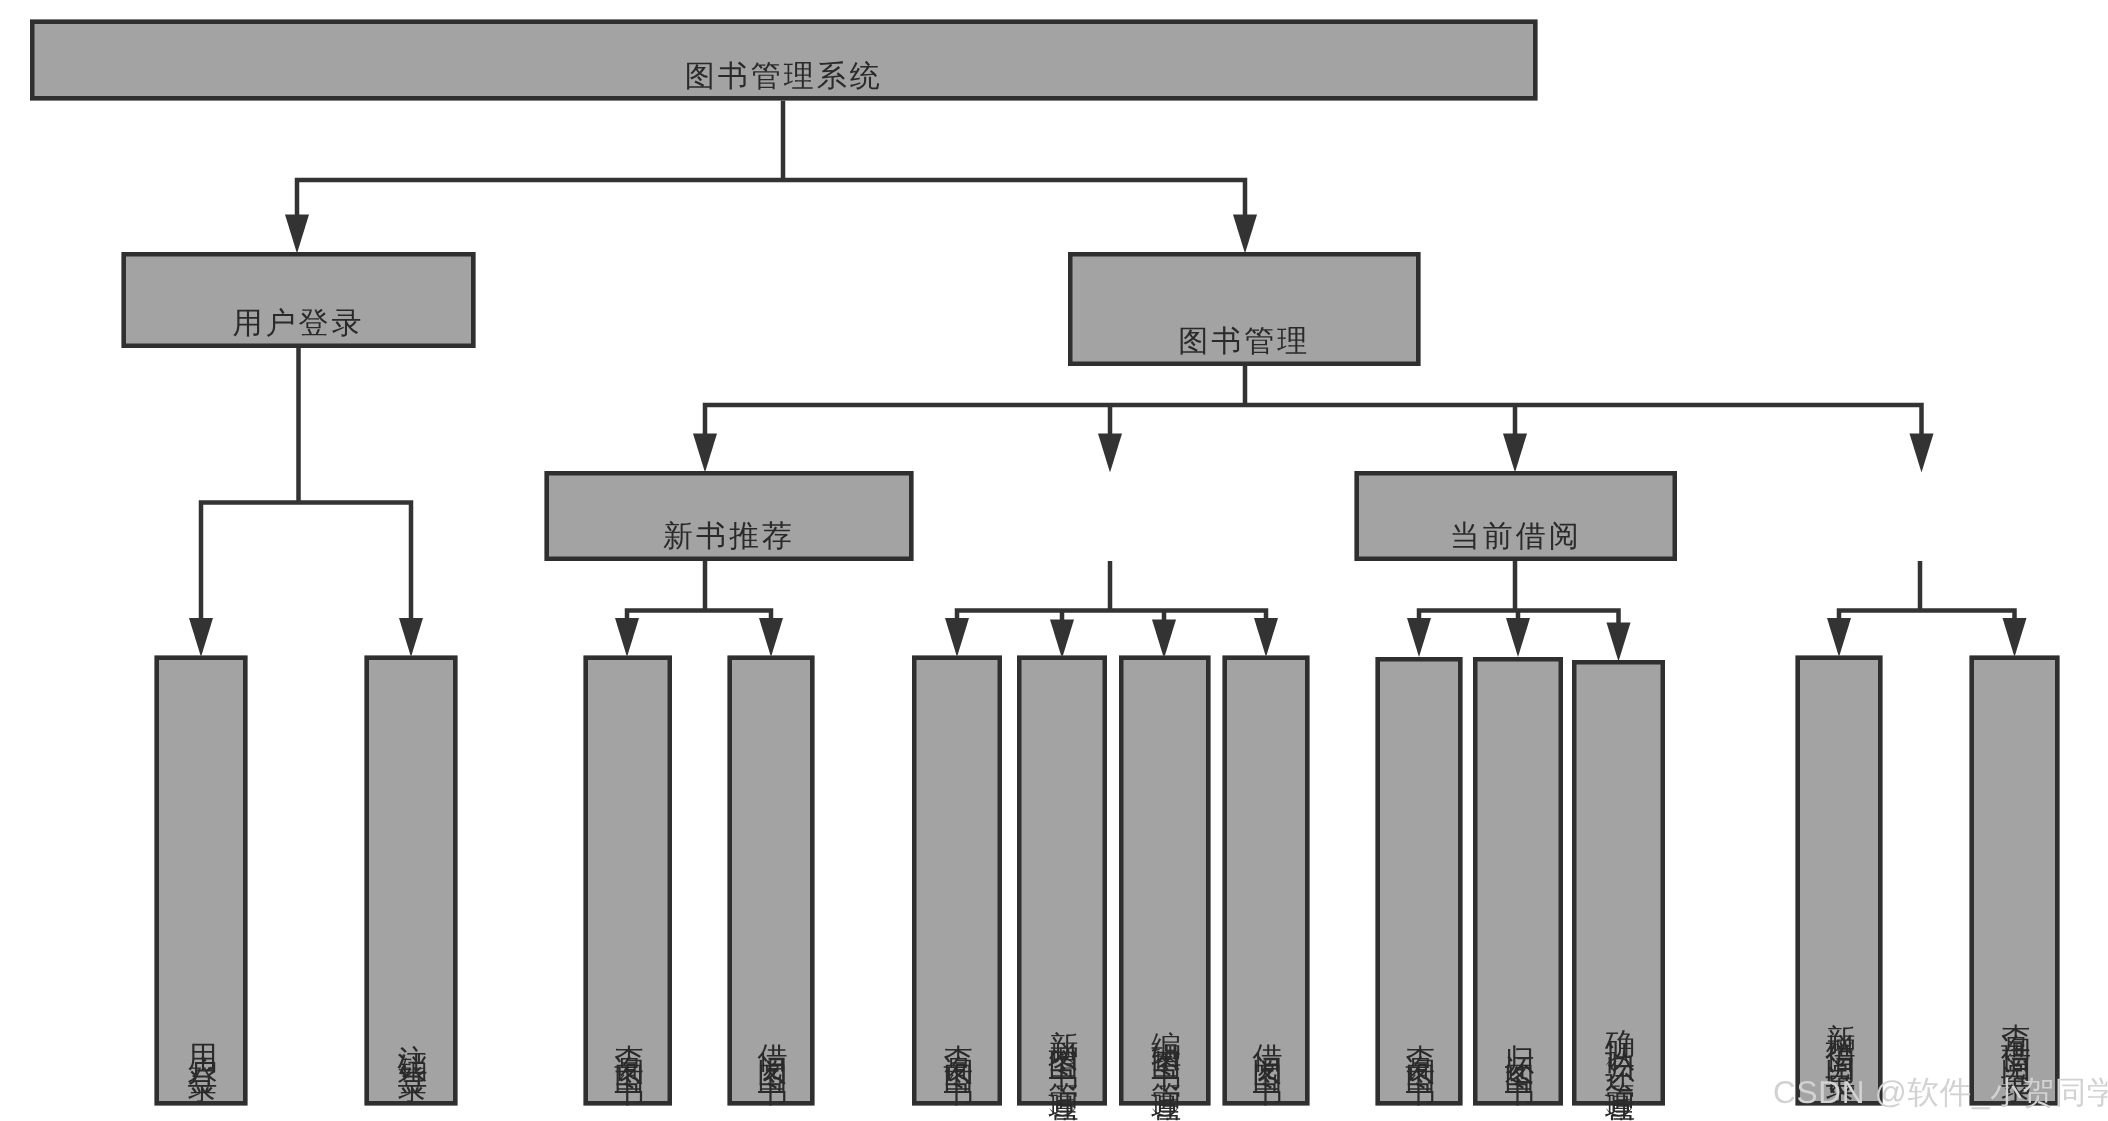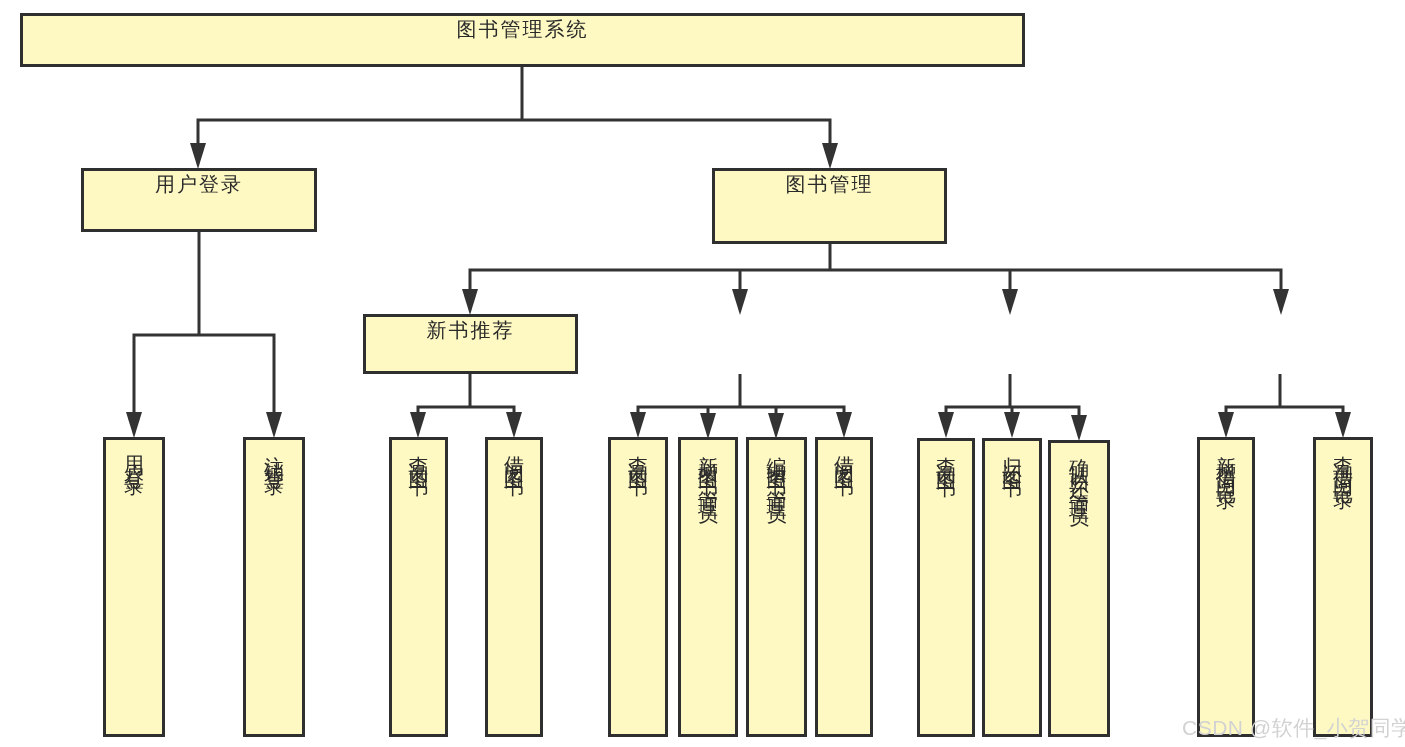--- a/index.html
+++ b/index.html
@@ -4,23 +4,23 @@
 <style>
   html,body { margin:0; padding:0; background:#ffffff; }
   #stage {
     position:relative; width:1405px; height:747px;
     background:var(--bg,#ffffff); overflow:hidden;
     font-family:"Liberation Sans","DejaVu Sans",sans-serif;
     color:var(--text,#2a2a2a);
   }
   #connectors { position:absolute; left:0; top:0; width:1405px; height:747px; }
   .node {
-    position:absolute; box-sizing:border-box; background:#fef9c3;
+    position:absolute; box-sizing:border-box; background:#a3a3a3;
     border:3px solid var(--border,#2f2f2f);
-    display:flex; align-items:flex-start; justify-content:center;
+    display:flex; align-items:flex-end; justify-content:center;
   }
   .h-label { font-size:20px; letter-spacing:2px; white-space:nowrap; }
   .v-label {
     writing-mode:vertical-rl; text-orientation:mixed;
     font-size:20px; letter-spacing:7px; line-height:1.15; white-space:nowrap;
   }
   .leaf.short { padding-bottom:26px; }
   .watermark {
     position:absolute; left:1182px; top:714px; z-index:5;
     font-size:21px; letter-spacing:0.5px; color:var(--wm,#d2d2d2); white-space:nowrap;
@@ -68,22 +68,25 @@
     <span class="h-label">图书管理系统</span>
   </div>
 
   <div class="node" style="left:81px; top:168px; width:236px; height:64px;">
     <span class="h-label">用户登录</span>
   </div>
   <div class="node" style="left:712px; top:168px; width:235px; height:76px;">
     <span class="h-label">图书管理</span>
   </div>
 
-  <div class="node" style="left:363px; top:314px; width:215px; height:60px;">
+  <div class="node" style="left:363px; top:314px; width:246px; height:60px;">
     <span class="h-label">新书推荐</span>
+  </div>
+  <div class="node" style="left:903px; top:314px; width:215px; height:60px;">
+    <span class="h-label">当前借阅</span>
   </div>
 
   <div class="node leaf short" style="left:103px; top:437px; width:62px; height:300px;">
     <span class="v-label">用户登录</span>
   </div>
   <div class="node leaf short" style="left:243px; top:437px; width:62px; height:300px;">
     <span class="v-label">注销登录</span>
   </div>
 
   <div class="node leaf short" style="left:389px; top:437px; width:59px; height:300px;">

